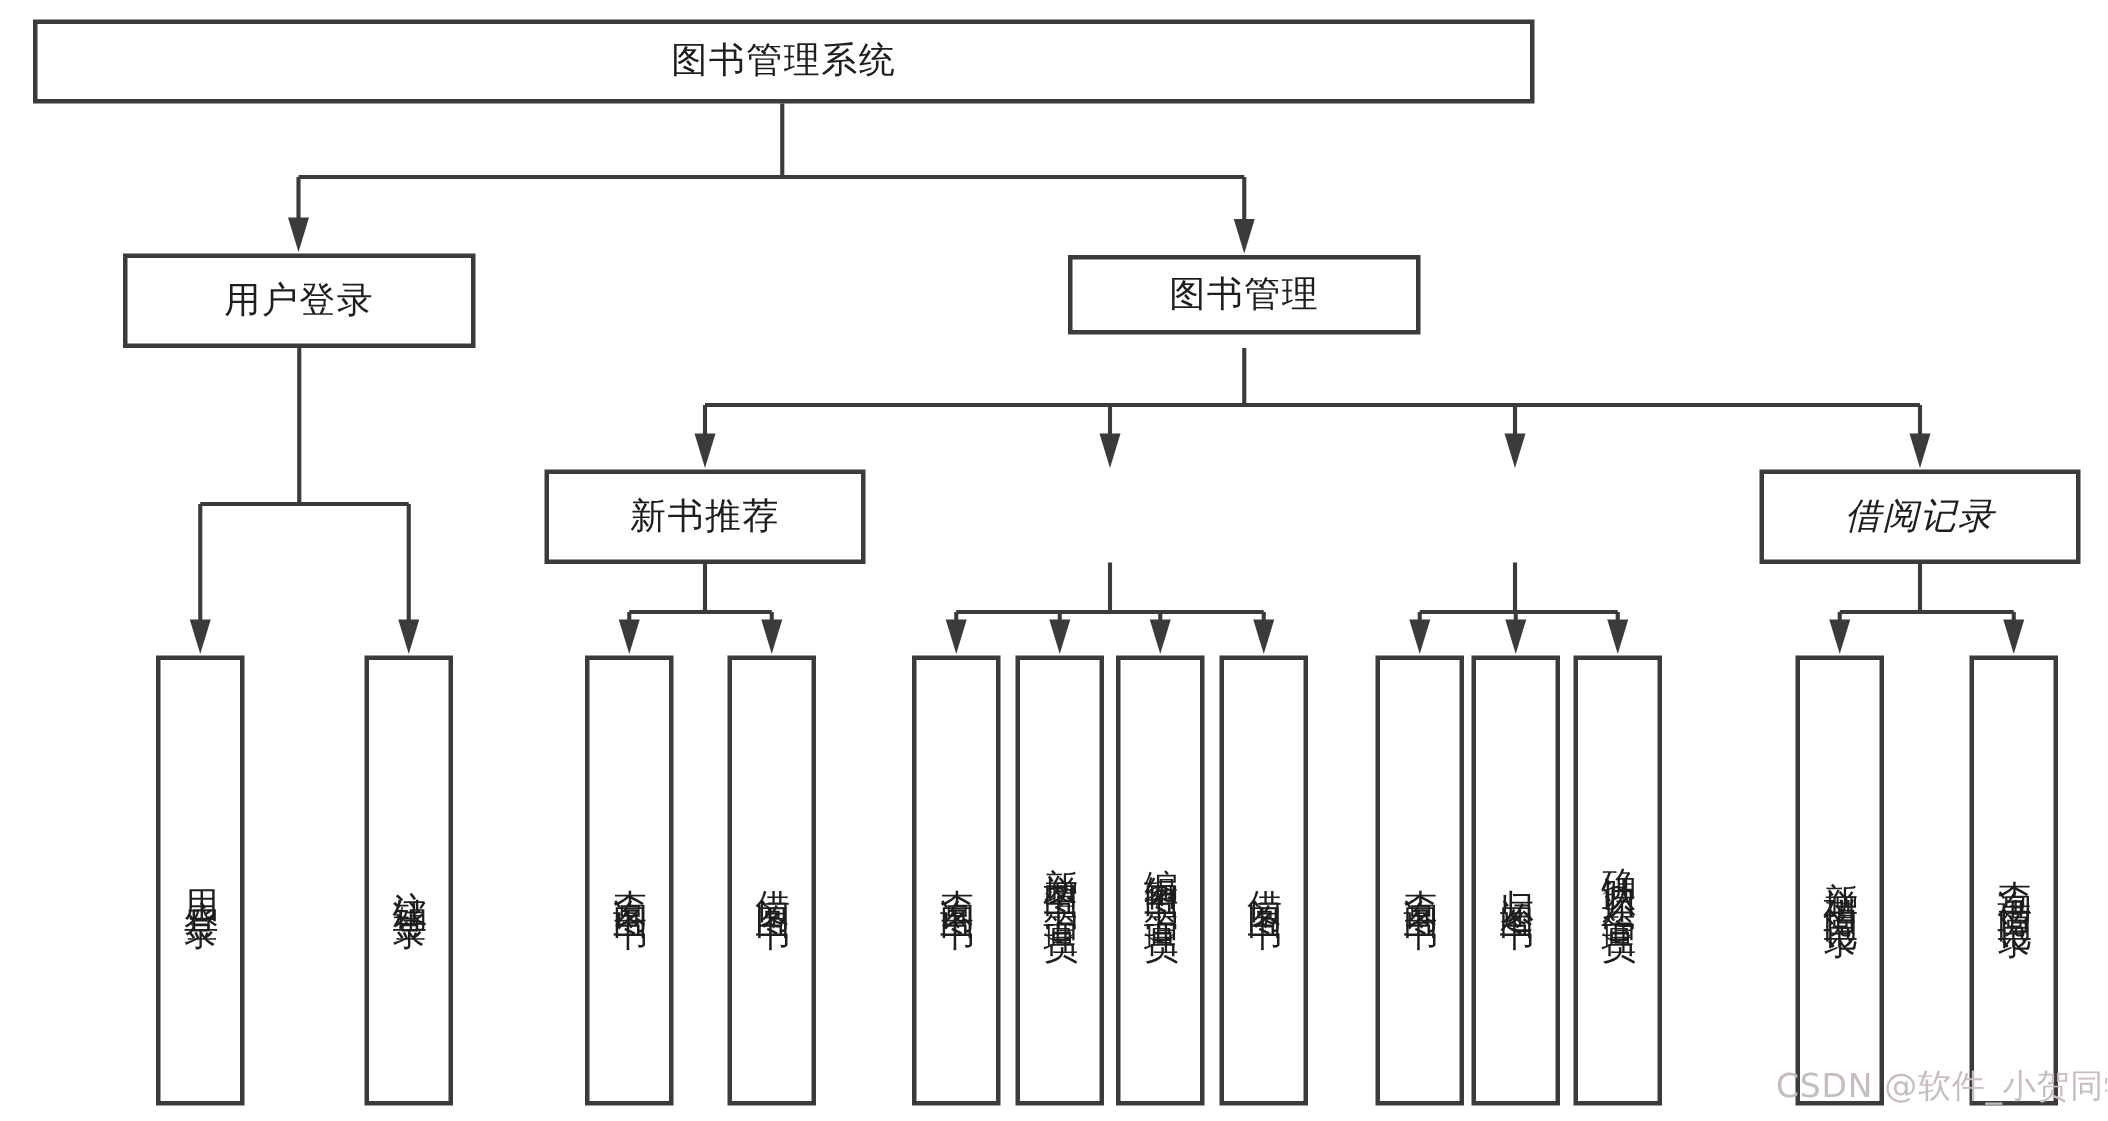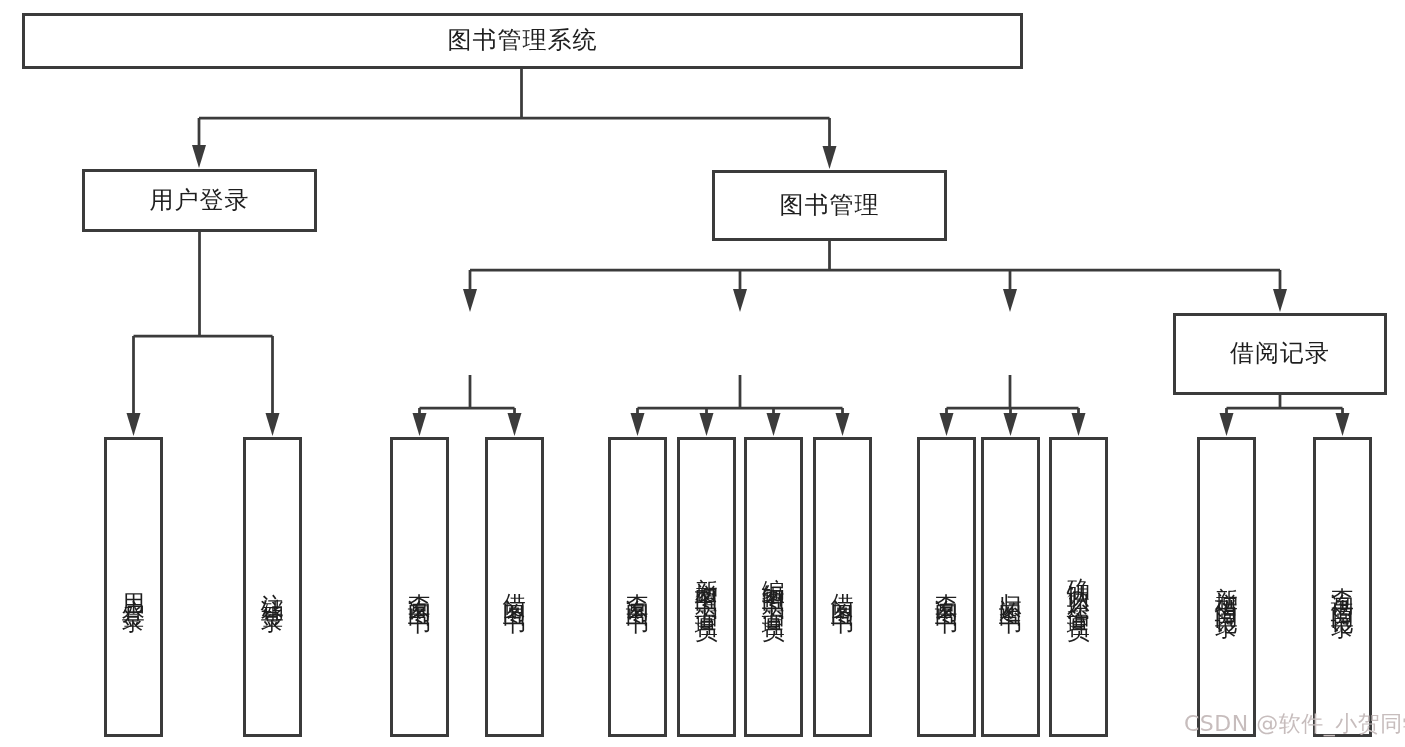--- a/index.html
+++ b/index.html
@@ -96,23 +96,24 @@
     <g>
       <path class="cline" d="M1280,375 L1280,408 M1226.5,408 L1342.5,408 M1226.5,408 L1226.5,420 M1342.5,408 L1342.5,420"></path>
       <polygon class="carrow" points="1219.5,413 1233.5,413 1226.5,436"></polygon>
       <polygon class="carrow" points="1335.5,413 1349.5,413 1342.5,436"></polygon>
     </g>
   </svg>
 
   <div class="node" style="left:22px;top:13px;width:1001px;height:56px;">图书管理系统</div>
 
   <div class="node" style="left:82px;top:169px;width:235px;height:63px;">用户登录</div>
-  <div class="node" style="left:712px;top:170px;width:235px;height:71px;">图书管理</div>
+  <div class="node" style="left:712px;top:170px;width:235px;height:53px;">图书管理</div>
 
-  <div class="node" style="left:1173px;top:313px;width:214px;height:82px;">借阅记录</div>
+  <div class="node" style="left:363px;top:313px;width:214px;height:63px;">新书推荐</div>
+  <div class="node" style="left:1173px;top:313px;width:214px;height:63px;font-style:italic;">借阅记录</div>
 
   <div class="node vbox" style="left:104px;top:437px;width:59px;height:300px;">用户登录</div>
   <div class="node vbox" style="left:243px;top:437px;width:59px;height:300px;">注销登录</div>
 
   <div class="node vbox" style="left:390px;top:437px;width:59px;height:300px;">查询图书</div>
   <div class="node vbox" style="left:485px;top:437px;width:59px;height:300px;">借阅图书</div>
 
   <div class="node vbox" style="left:608px;top:437px;width:59px;height:300px;">查询图书</div>
   <div class="node vbox" style="left:677px;top:437px;width:59px;height:300px;">新增图书（管理员）</div>
   <div class="node vbox" style="left:744px;top:437px;width:59px;height:300px;">编辑图书（管理员）</div>

